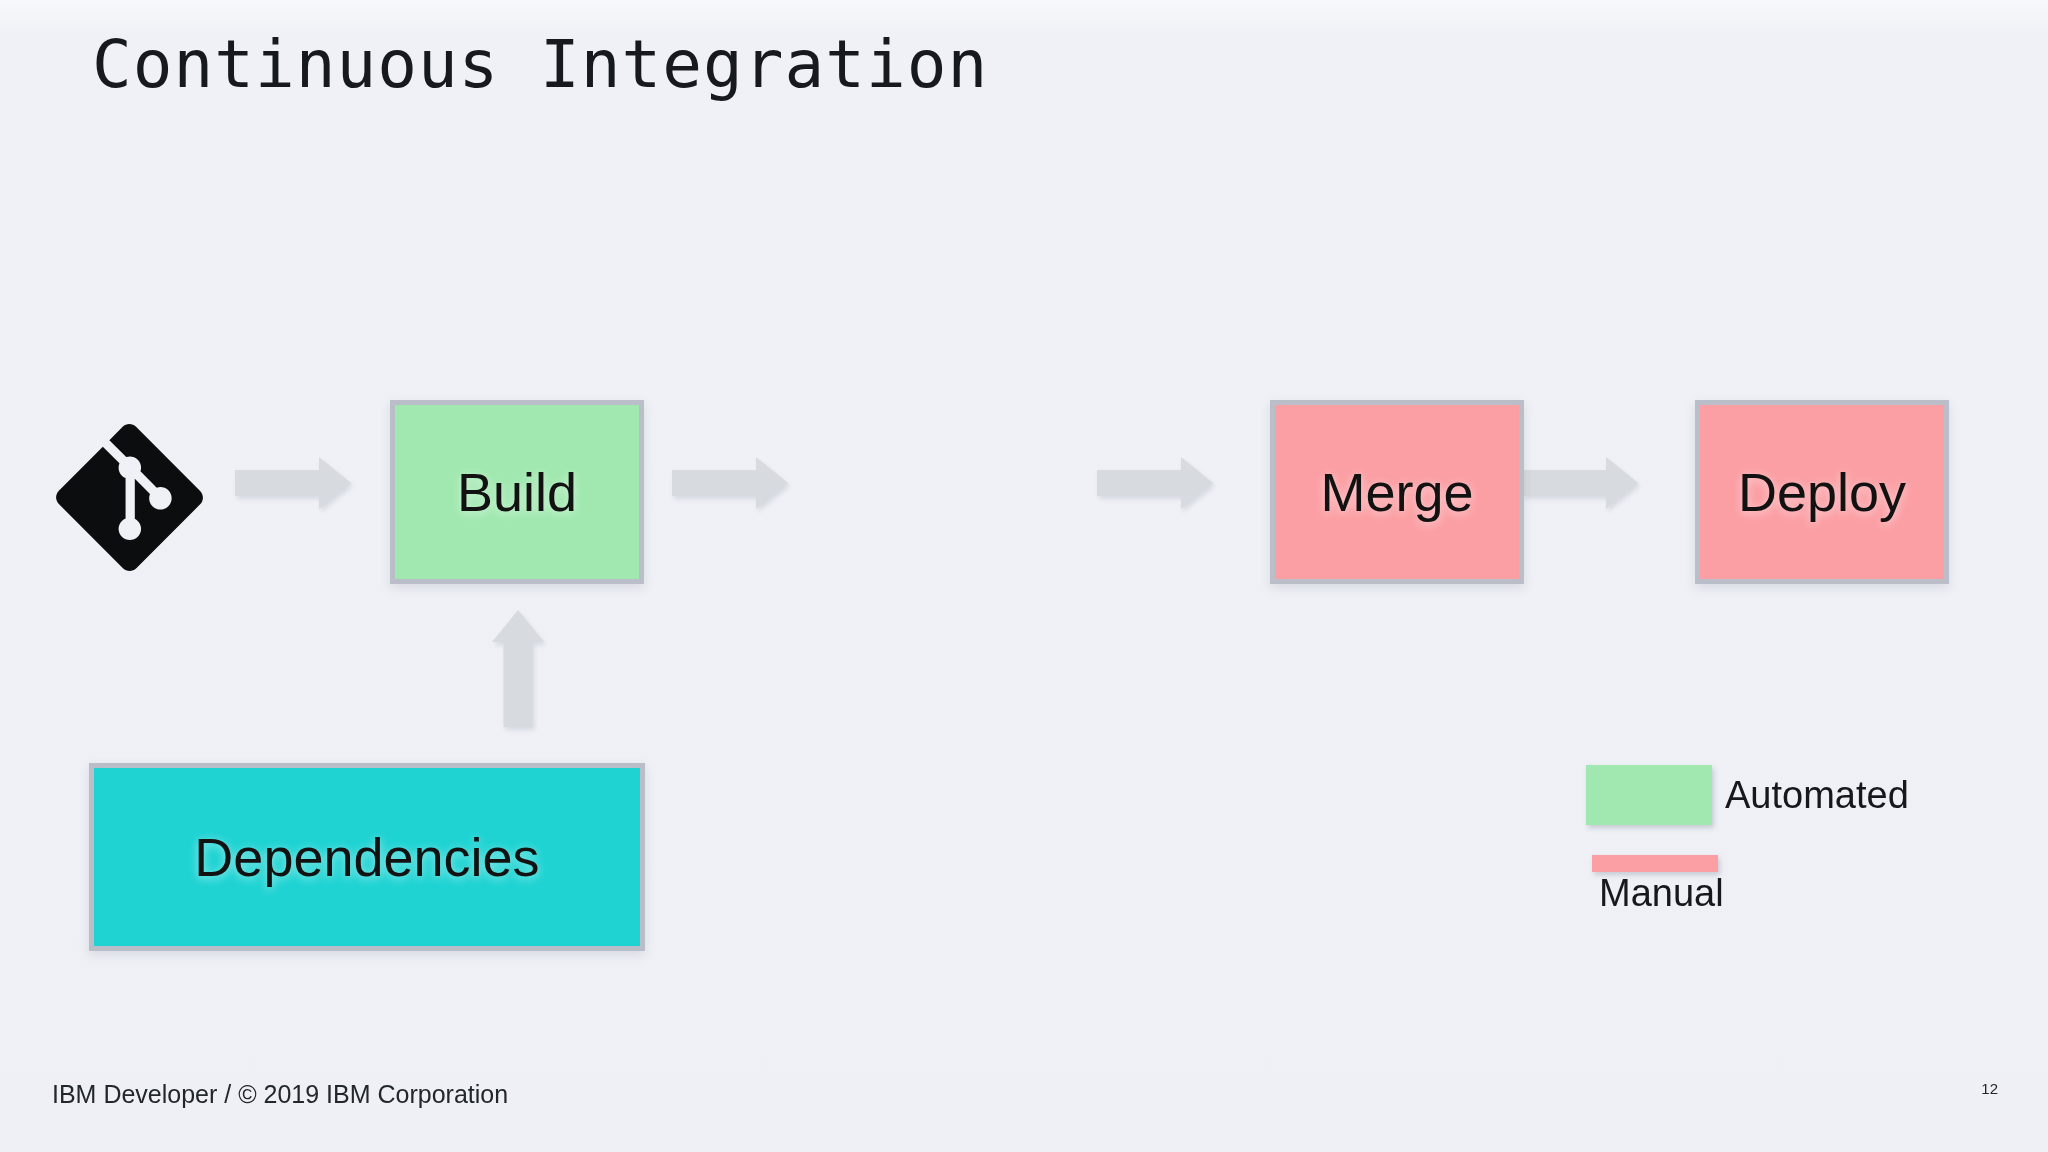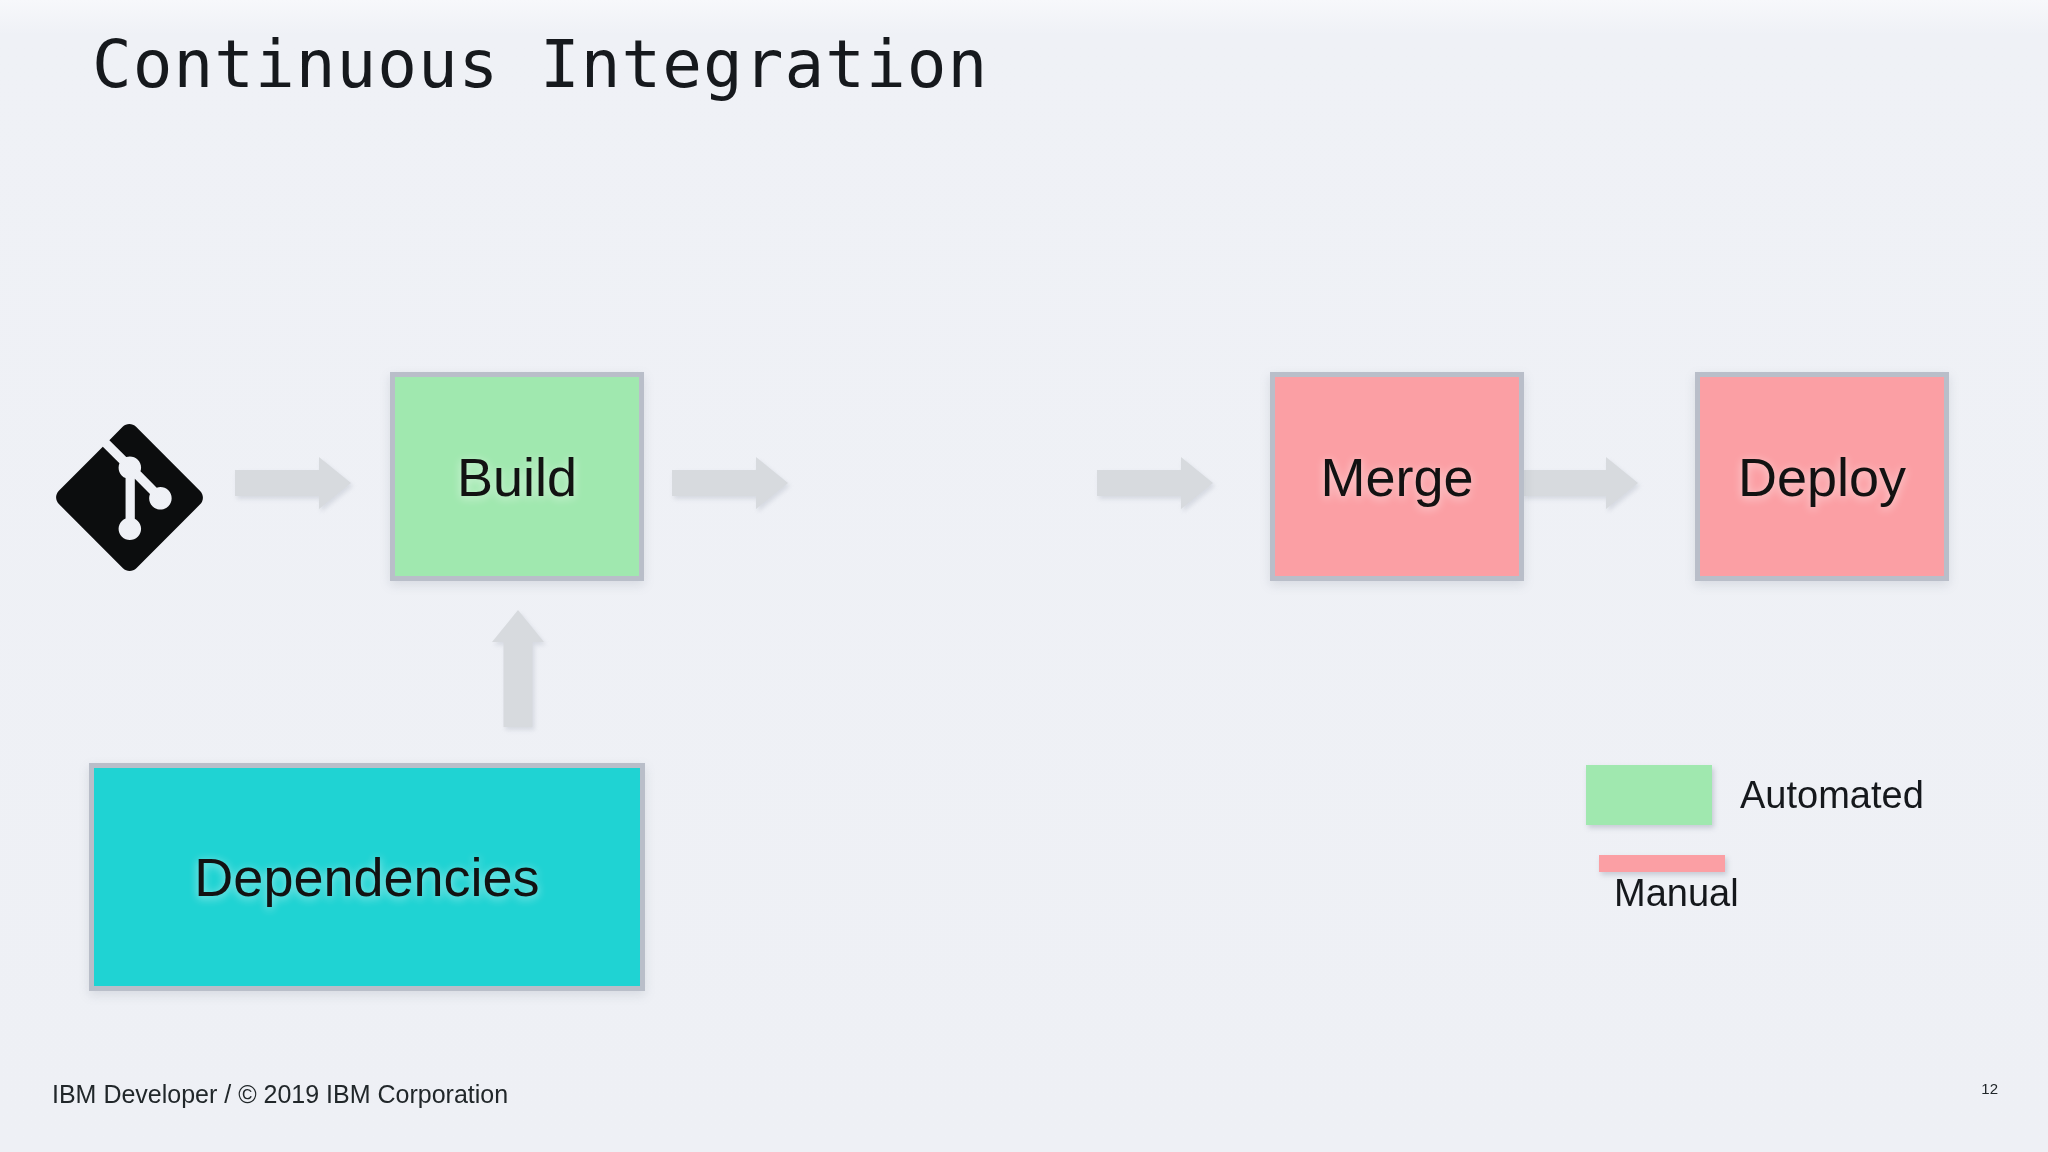--- a/index.html
+++ b/index.html
@@ -29,56 +29,56 @@
     position: absolute;
     left: 52px; top: 420px;
     width: 155px; height: 155px;
   }
   .arrow-right, .arrow-up { position: absolute; filter: drop-shadow(2px 3px 2px rgba(120,130,150,0.20)); }
   .arrow-right { width: 116px; height: 52px; }
   .arrow-up { width: 52px; height: 117px; }
   .arrow-right polygon, .arrow-up polygon { fill: #d7dade; }
   .step-box {
     position: absolute;
-    top: 372px;
-    width: 254px; height: 209px;
+    top: 400px;
+    width: 254px; height: 184px;
     border: 5px solid #b9bec9;
     box-sizing: border-box;
     display: flex; align-items: center; justify-content: center;
     box-shadow: 0 4px 10px rgba(110,120,140,0.18);
   }
   .step-box .label, .dep-box .label {
     font-size: 54px;
     color: #121212;
     text-shadow: 0 2px 10px rgba(255,255,255,0.6);
   }
   .automated { background: #a0e8af; }
   .manual { background: #fb9fa4; margin-left: 30px; }
   .dep-box {
     position: absolute;
     left: 89px; top: 763px;
-    width: 556px; height: 228px;
+    width: 556px; height: 188px;
     background: #1fd3d3;
     border: 5px solid #b9bec9;
     box-sizing: border-box;
     display: flex; align-items: center; justify-content: center;
     box-shadow: 0 4px 10px rgba(110,120,140,0.18);
   }
   .legend-row {
     position: absolute;
     left: 1586px;
     height: 60px;
     display: flex; align-items: center;
   }
   .legend-swatch {
     width: 126px; height: 60px;
     box-shadow: 2px 3px 5px rgba(110,120,140,0.30);
   }
   .legend-label {
-    margin-left: 28px;
+    margin-left: 13px;
     font-size: 38px;
     color: #15181c;
   }
   .footer-left {
     position: absolute;
     left: 52px; top: 1080px;
     font-size: 25px;
     color: #21272a;
   }
   .page-number {

